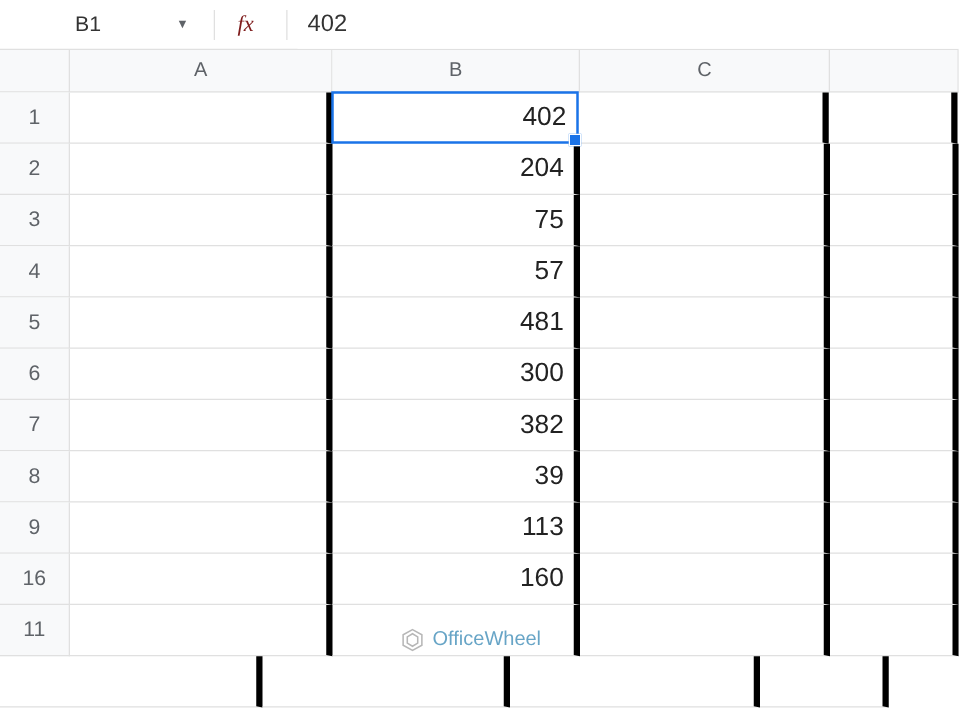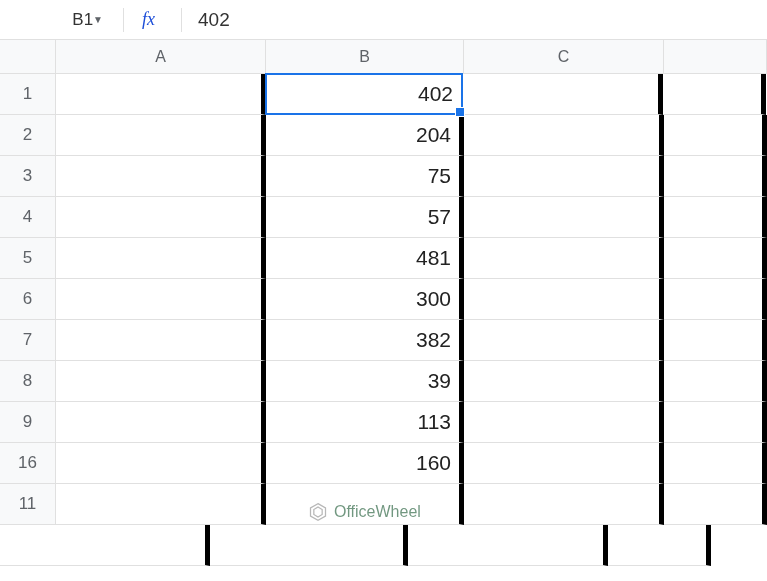--- a/index.html
+++ b/index.html
@@ -22,38 +22,39 @@
       border-bottom: 1px solid #e0e0e0;
       background: #fff;
     }
     .name-box {
       width: 115px;
       padding: 0 12px;
       font-size: 17px;
       color: #333;
       display: flex;
       align-items: center;
-      justify-content: flex-end;
+      justify-content: space-between;
       height: 100%;
+      margin-left: 48px;
     }
     .dropdown-arrow {
       font-size: 10px;
       color: #5f6368;
     }
     .divider {
       width: 1px;
       height: 24px;
       background: #e0e0e0;
       margin: 0 8px;
     }
     .fx-label {
       font-style: italic;
       font-family: Georgia, serif;
       font-size: 18px;
-      color: #1d4ed8;
+      color: #7f1d1d;
       padding: 0 18px 0 10px;
     }
     .formula-input {
       flex: 1;
       border: none;
       outline: none;
       font-size: 19px;
       color: #333;
       padding: 0 8px;
       height: 100%;
@@ -122,25 +123,25 @@
       bottom: -4px;
       right: -4px;
       width: 8px;
       height: 8px;
       background: #1a73e8;
       border: 1px solid #fff;
     }
     .watermark {
       position: absolute;
       top: 502px;
-      left: 308px;
+      left: 320px;
       display: flex;
       align-items: center;
       gap: 6px;
-      color: #14532d;
+      color: #0369a1;
       font-size: 16px;
       opacity: 0.6;
     }
     .watermark-icon {
       width: 20px;
       height: 20px;
     }
   </style>
 </head>
 <body>

